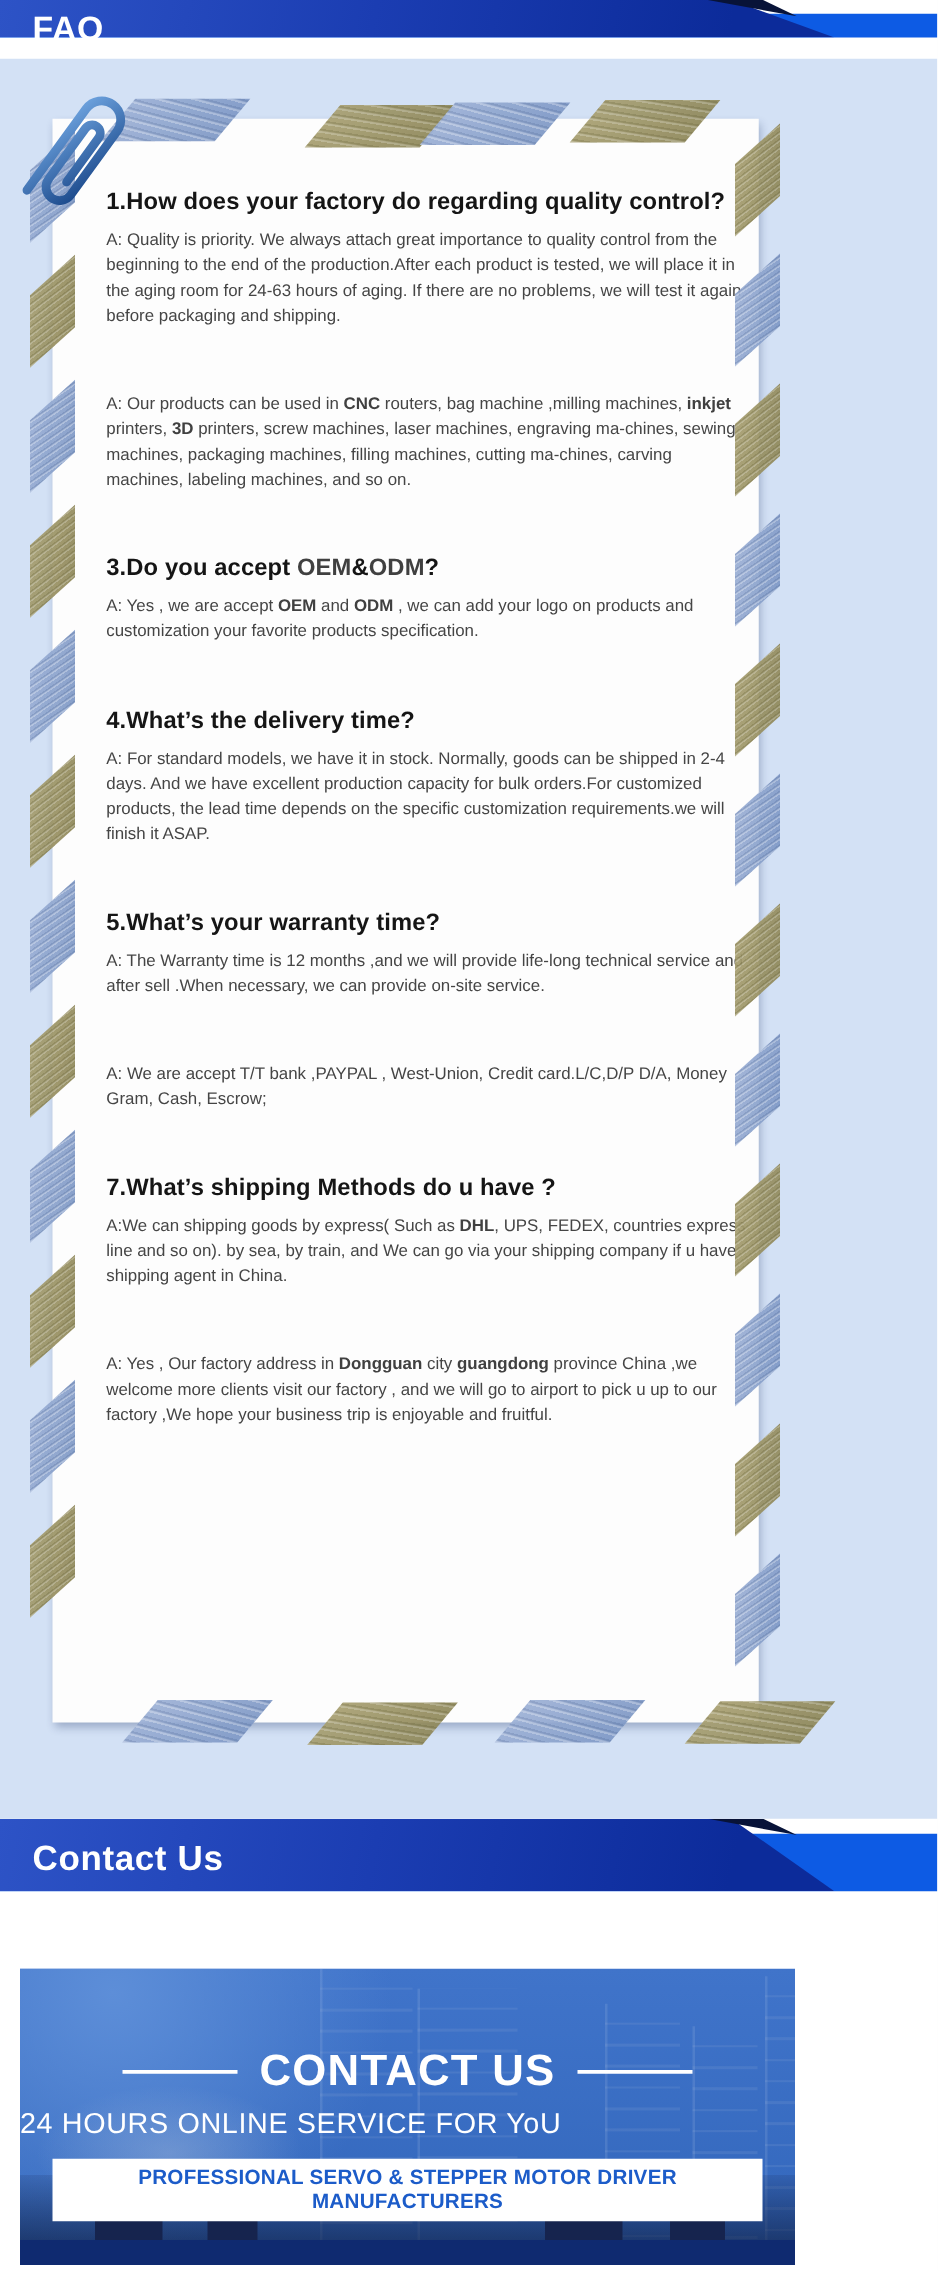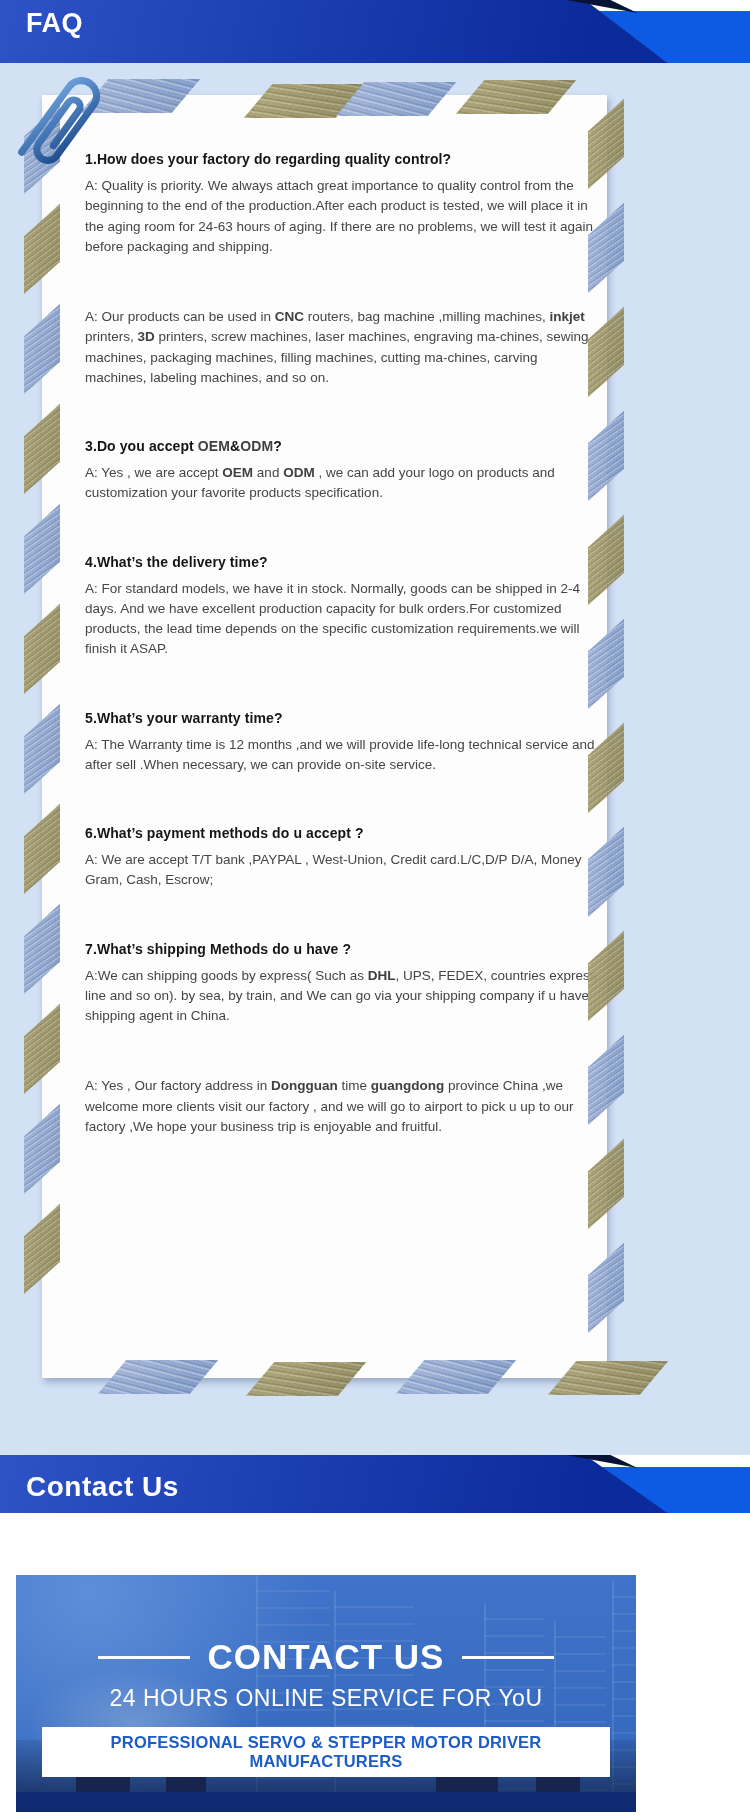--- a/index.html
+++ b/index.html
@@ -8,36 +8,36 @@
 
   
   .banner{position:absolute;left:0;width:750px;z-index:5;}
   .banner .bar{position:absolute;left:0;right:0;bottom:0;background:#0d5be4;}
   .banner .dark{position:absolute;inset:0;clip-path:polygon(0 0,78% 0,89% 100%,0 100%);
     background:linear-gradient(102deg,#2d53c6 0%,#1b3db2 40%,#0c2b9a 78%);}
   .banner .fold{position:absolute;top:0;left:75.5%;width:9.5%;height:13px;background:#081338;
     clip-path:polygon(0 0,62% 0,100% 100%);}
   .banner .label{position:relative;z-index:3;display:block;color:#fff;font-weight:bold;
     padding-left:26px;letter-spacing:.5px;}
-  #faq-banner{top:0;height:63px;}
+  #faq-banner{top:0;height:30px;}
   #faq-banner .bar{top:11px;}
   #faq-banner .label{font-size:27px;line-height:46px;}
   #contact-banner{top:1455px;height:58px;}
   #contact-banner .bar{top:12px;}
   #contact-banner .label{font-size:28px;line-height:64px;}
 
   
   .bg-light{position:absolute;left:0;top:47px;width:750px;height:1408px;background:#d3e1f5;}
 
   
   .paper{position:absolute;left:42px;top:95px;width:565px;height:1283px;background:#fdfdfd;
     box-shadow:2px 4px 7px rgba(20,40,90,.30);z-index:2;}
   #faq-list{padding:56px 8px 0 43px;}
   .faq-item{margin-bottom:50px;}
-  .faq-item h3{margin:0 0 9px;font-size:14px;font-weight:bold;color:#151515;letter-spacing:.1px;}
+  .faq-item h3{margin:0 0 9px;font-size:19px;font-weight:bold;color:#151515;letter-spacing:.1px;}
   .faq-item p{margin:0;width:516px;font-size:13.5px;line-height:1.5;color:#454545;}
   .red{color:#404040;font-weight:bold;}
 
   
   .tape{position:absolute;z-index:3;opacity:.93;}
   .tape.h{width:92px;height:34px;transform:skewX(-40deg);}
   .tape.v{width:36px;height:58px;transform:skewY(-42deg);}
   .tape.blue{background:
      repeating-linear-gradient(12deg,rgba(255,255,255,.28) 0 1px,rgba(45,70,120,.18) 2px 3px,transparent 3px 6px),
      linear-gradient(100deg,#9db1d6,#7f99c6);}
@@ -53,21 +53,21 @@
     background:radial-gradient(circle at 12% 8%,#5d8ed8 0%,rgba(93,142,216,0) 38%),linear-gradient(#4074ca,#3266bb);}
   .tower{position:absolute;background:linear-gradient(180deg,#1c2c5c,#121f45);
     border-left:2px solid rgba(255,255,255,.10);
     background-image:repeating-linear-gradient(180deg,transparent 0 15px,rgba(130,160,210,.20) 15px 17px);}
   .machinery{position:absolute;left:12px;bottom:34px;width:215px;height:110px;border-radius:40%;
     background:radial-gradient(ellipse at center,rgba(200,210,225,.30),rgba(200,210,225,0) 70%);}
   .c-content{position:relative;z-index:4;}
   .c-title-row{display:flex;justify-content:center;align-items:center;gap:18px;margin-top:62px;}
   .cline{width:92px;height:3px;background:#fff;}
   .c-title{color:#fff;font-weight:bold;font-size:35px;letter-spacing:1px;}
-  .c-sub{margin-top:8px;text-align:center;color:#fff;font-size:23px;letter-spacing:.5px;}
+  .c-sub{margin-top:8px;color:#fff;font-size:23px;letter-spacing:.5px;}
   .c-ribbon{margin:15px 26px 0;background:#fff;padding:6px 4px;text-align:center;}
   .c-ribbon span{color:#1c5cc9;font-weight:bold;font-size:16.5px;letter-spacing:.2px;}
   .c-photo{position:absolute;left:0;right:0;bottom:20px;height:52px;z-index:3;
     background:linear-gradient(rgba(25,40,85,.15),rgba(10,20,50,.55));}
   .pdev{position:absolute;bottom:0;background:#16244e;border-top:2px solid rgba(170,190,220,.45);}
   .c-strip{position:absolute;left:0;right:0;bottom:0;height:20px;background:#0f2a70;z-index:4;}
 </style>
 </head>
 <body>
 
@@ -97,29 +97,28 @@
         </div>
         <div class="faq-item">
           <h3><span>4.What’s the delivery time?</span></h3>
           <p><span>A: For standard models, we have it in stock. Normally, goods can be shipped in 2-4 days. And we have excellent production capacity for bulk orders.For customized products, the lead time depends on the specific customization requirements.we will finish it ASAP.</span></p>
         </div>
         <div class="faq-item">
           <h3><span>5.What’s your warranty time?</span></h3>
           <p><span>A: The Warranty time is 12 months ,and we will provide life-long technical service and after sell .When necessary, we can provide on-site service.</span></p>
         </div>
         <div class="faq-item">
-          <h3><span>6.What’s payment methods do u accept ?</span></h3>
           <p><span>A: We are accept T/T bank ,PAYPAL , West-Union, Credit card.L/C,D/P D/A, Money Gram, Cash, Escrow;</span></p>
         </div>
         <div class="faq-item">
           <h3><span>7.What’s shipping Methods do u have ?</span></h3>
           <p><span>A:We can shipping goods by express( Such as </span><span class="red">DHL</span><span>, UPS, FEDEX, countries express line and so on). by sea, by train, and We can go via your shipping company if u have shipping agent in China.</span></p>
         </div>
         <div class="faq-item">
-          <p><span>A: Yes , Our factory address in </span><span class="red">Dongguan</span><span> time </span><span class="red">guangdong</span><span> province China ,we welcome more clients visit our factory , and we will go to airport to pick u up to our factory ,We hope your business trip is enjoyable and fruitful.</span></p>
+          <p><span>A: Yes , Our factory address in </span><span class="red">Dongguan</span><span> city </span><span class="red">guangdong</span><span> province China ,we welcome more clients visit our factory , and we will go to airport to pick u up to our factory ,We hope your business trip is enjoyable and fruitful.</span></p>
         </div>
       </div>
   </div>
 
   <div id="tapes">
       <div class="tape h blue" style="left: 94px; top: 79px;"></div>
       <div class="tape h khaki" style="left: 258px; top: 84px;"></div>
       <div class="tape h blue" style="left: 350px; top: 82px;"></div>
       <div class="tape h khaki" style="left: 470px; top: 80px;"></div>
       <div class="tape h blue" style="left: 112px; top: 1360px;"></div>

